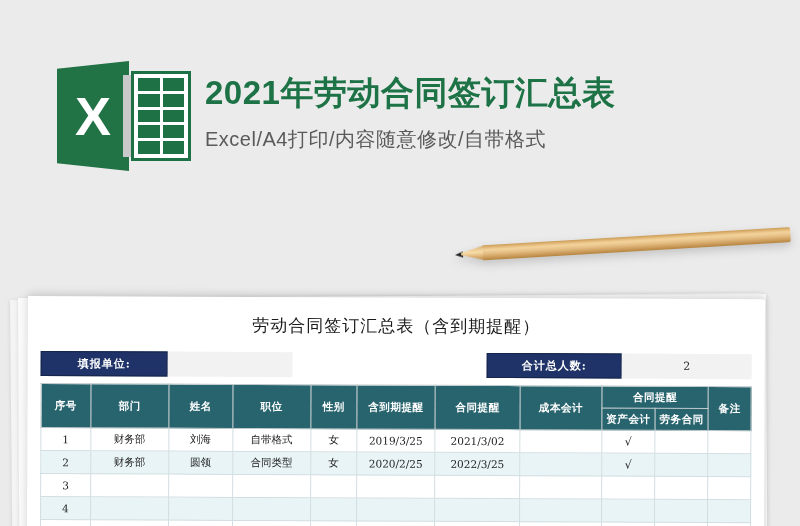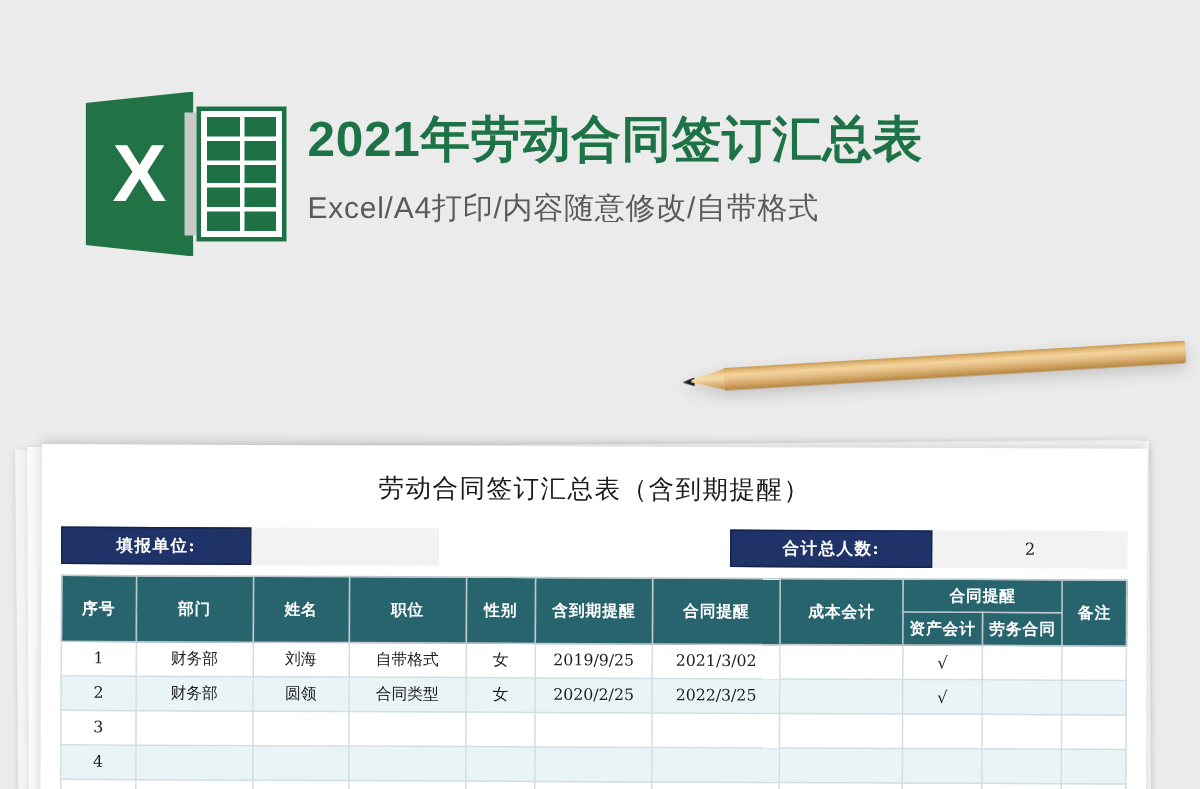--- a/index.html
+++ b/index.html
@@ -335,21 +335,21 @@
         <th>劳务合同</th>
       </tr>
     </thead>
     <tbody>
       <tr>
         <td>1</td>
         <td>财务部</td>
         <td>刘海</td>
         <td>自带格式</td>
         <td>女</td>
-        <td>2019/9/25</td>
+        <td>2019/3/25</td>
         <td>2021/3/02</td>
         <td></td>
         <td class="check">√</td>
         <td class="check"></td>
         <td></td>
       </tr>
       <tr>
         <td>2</td>
         <td>财务部</td>
         <td>圆领</td>

